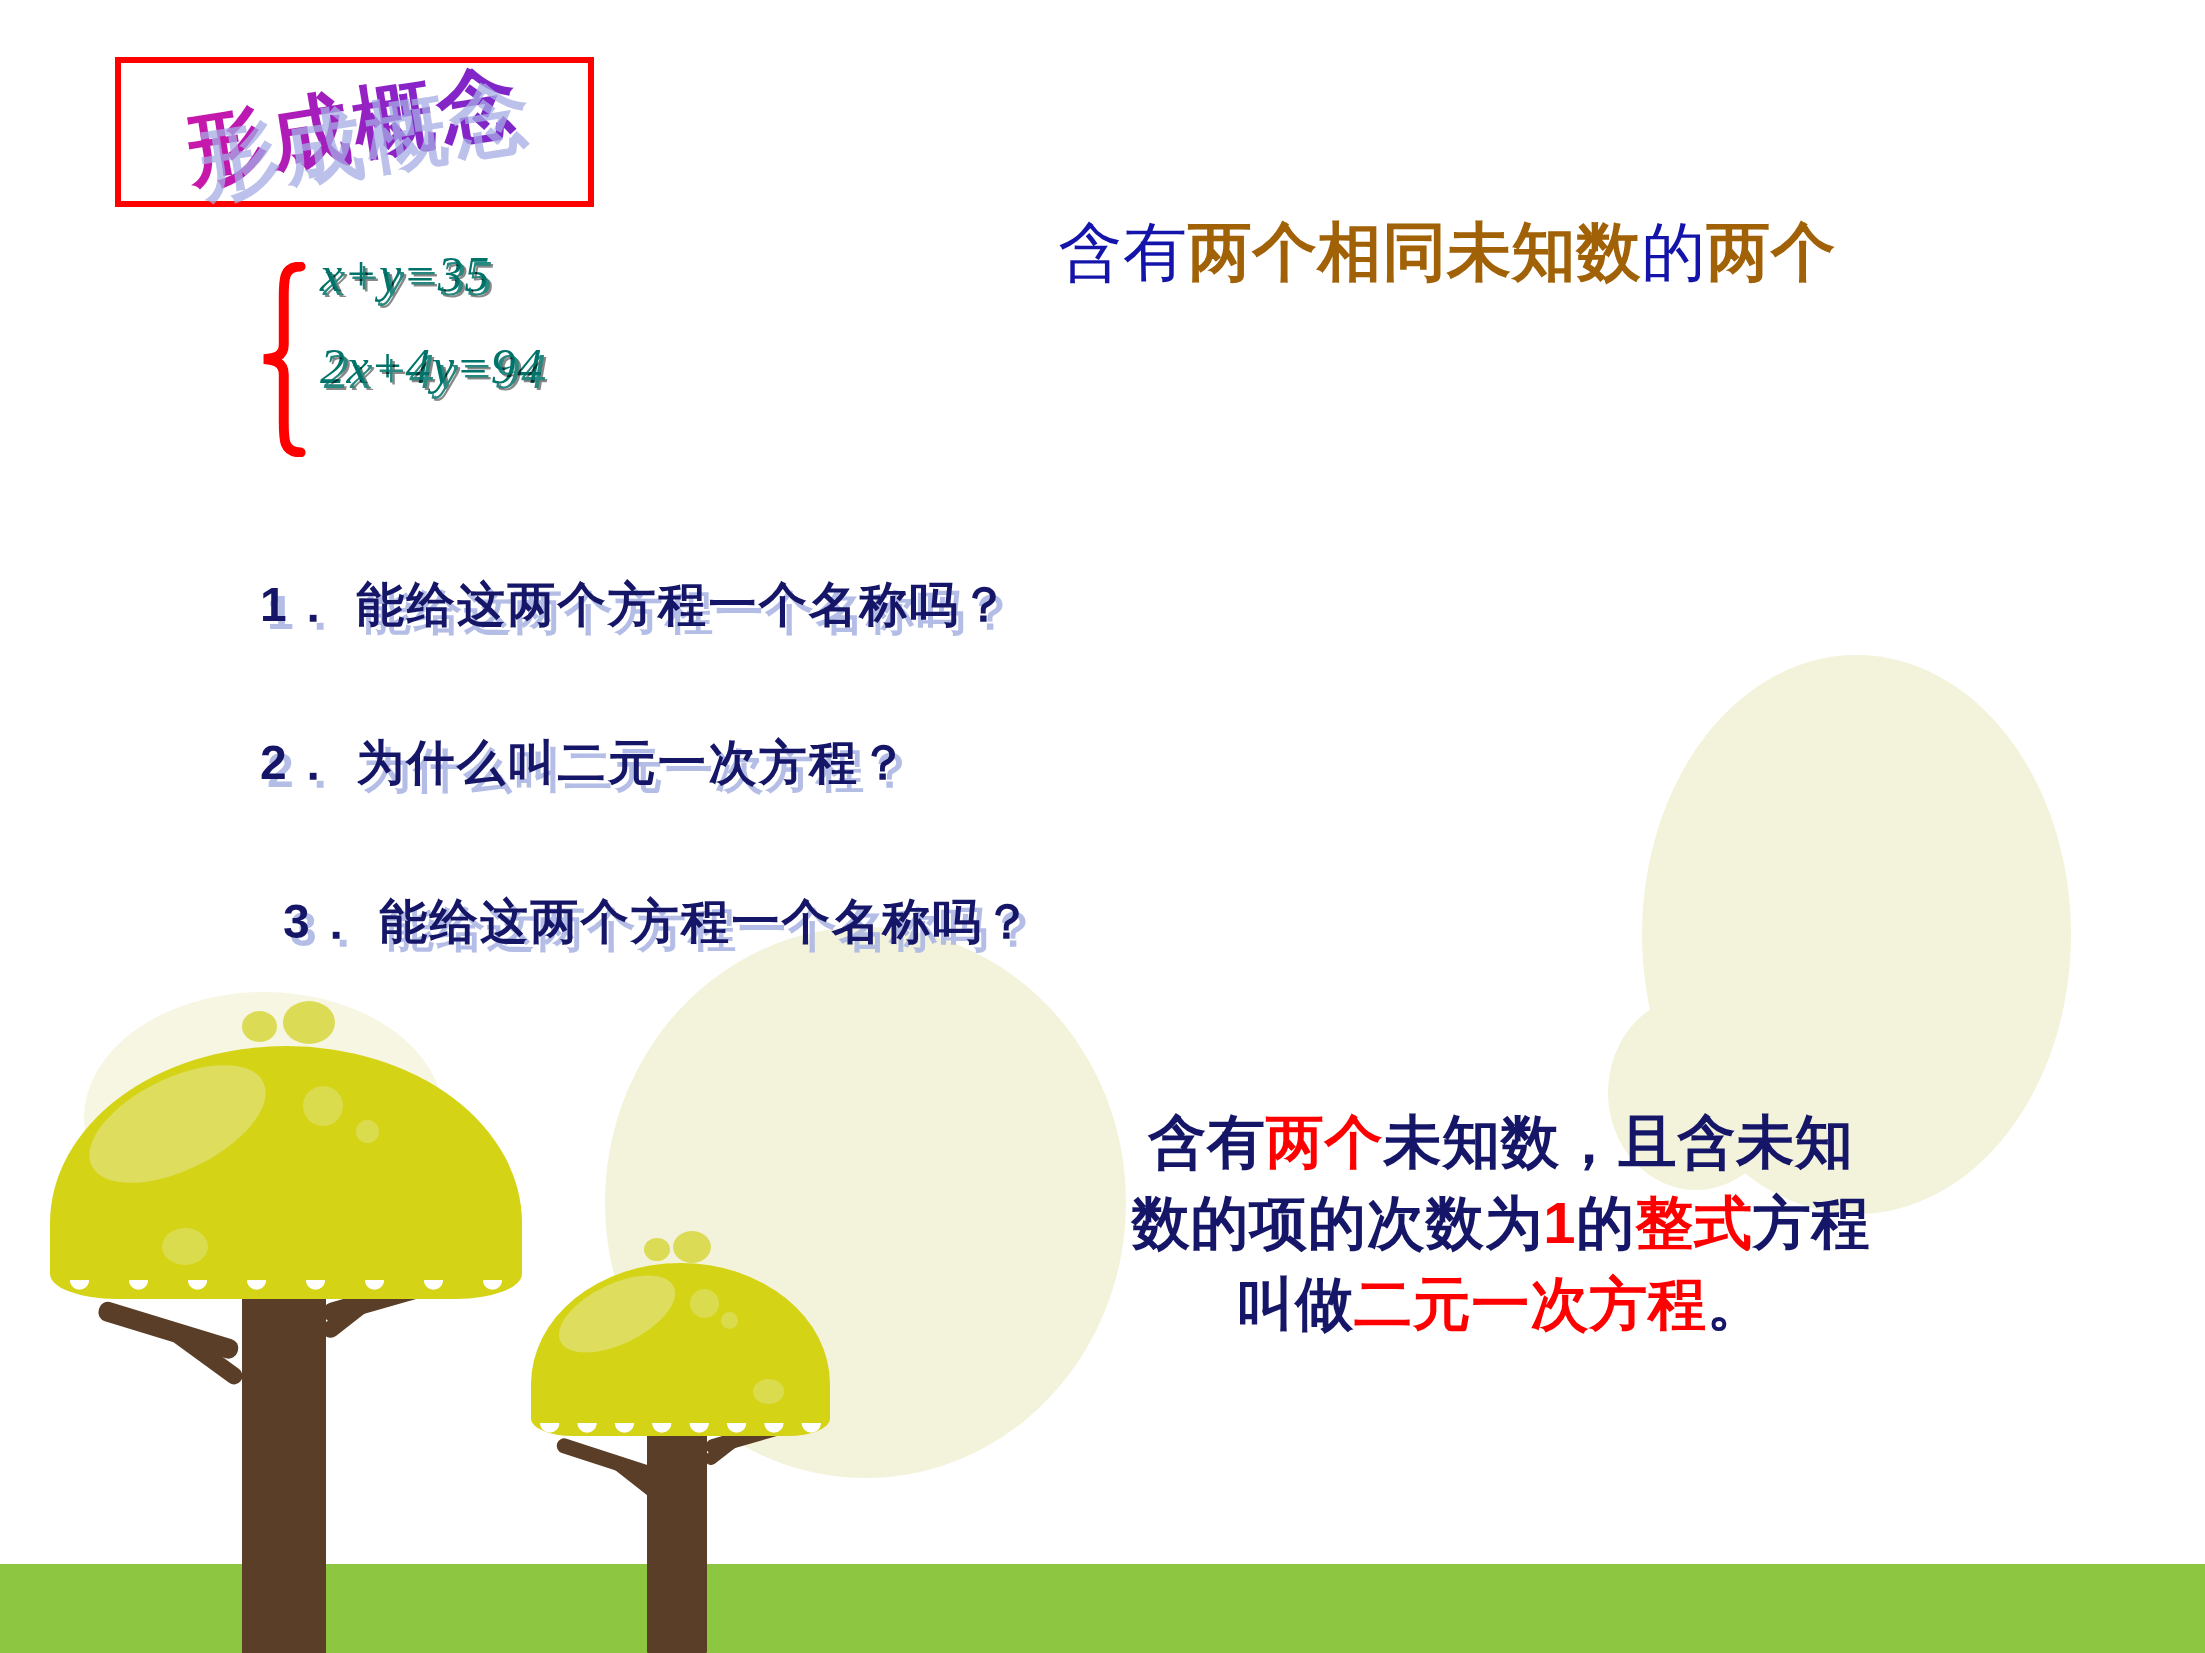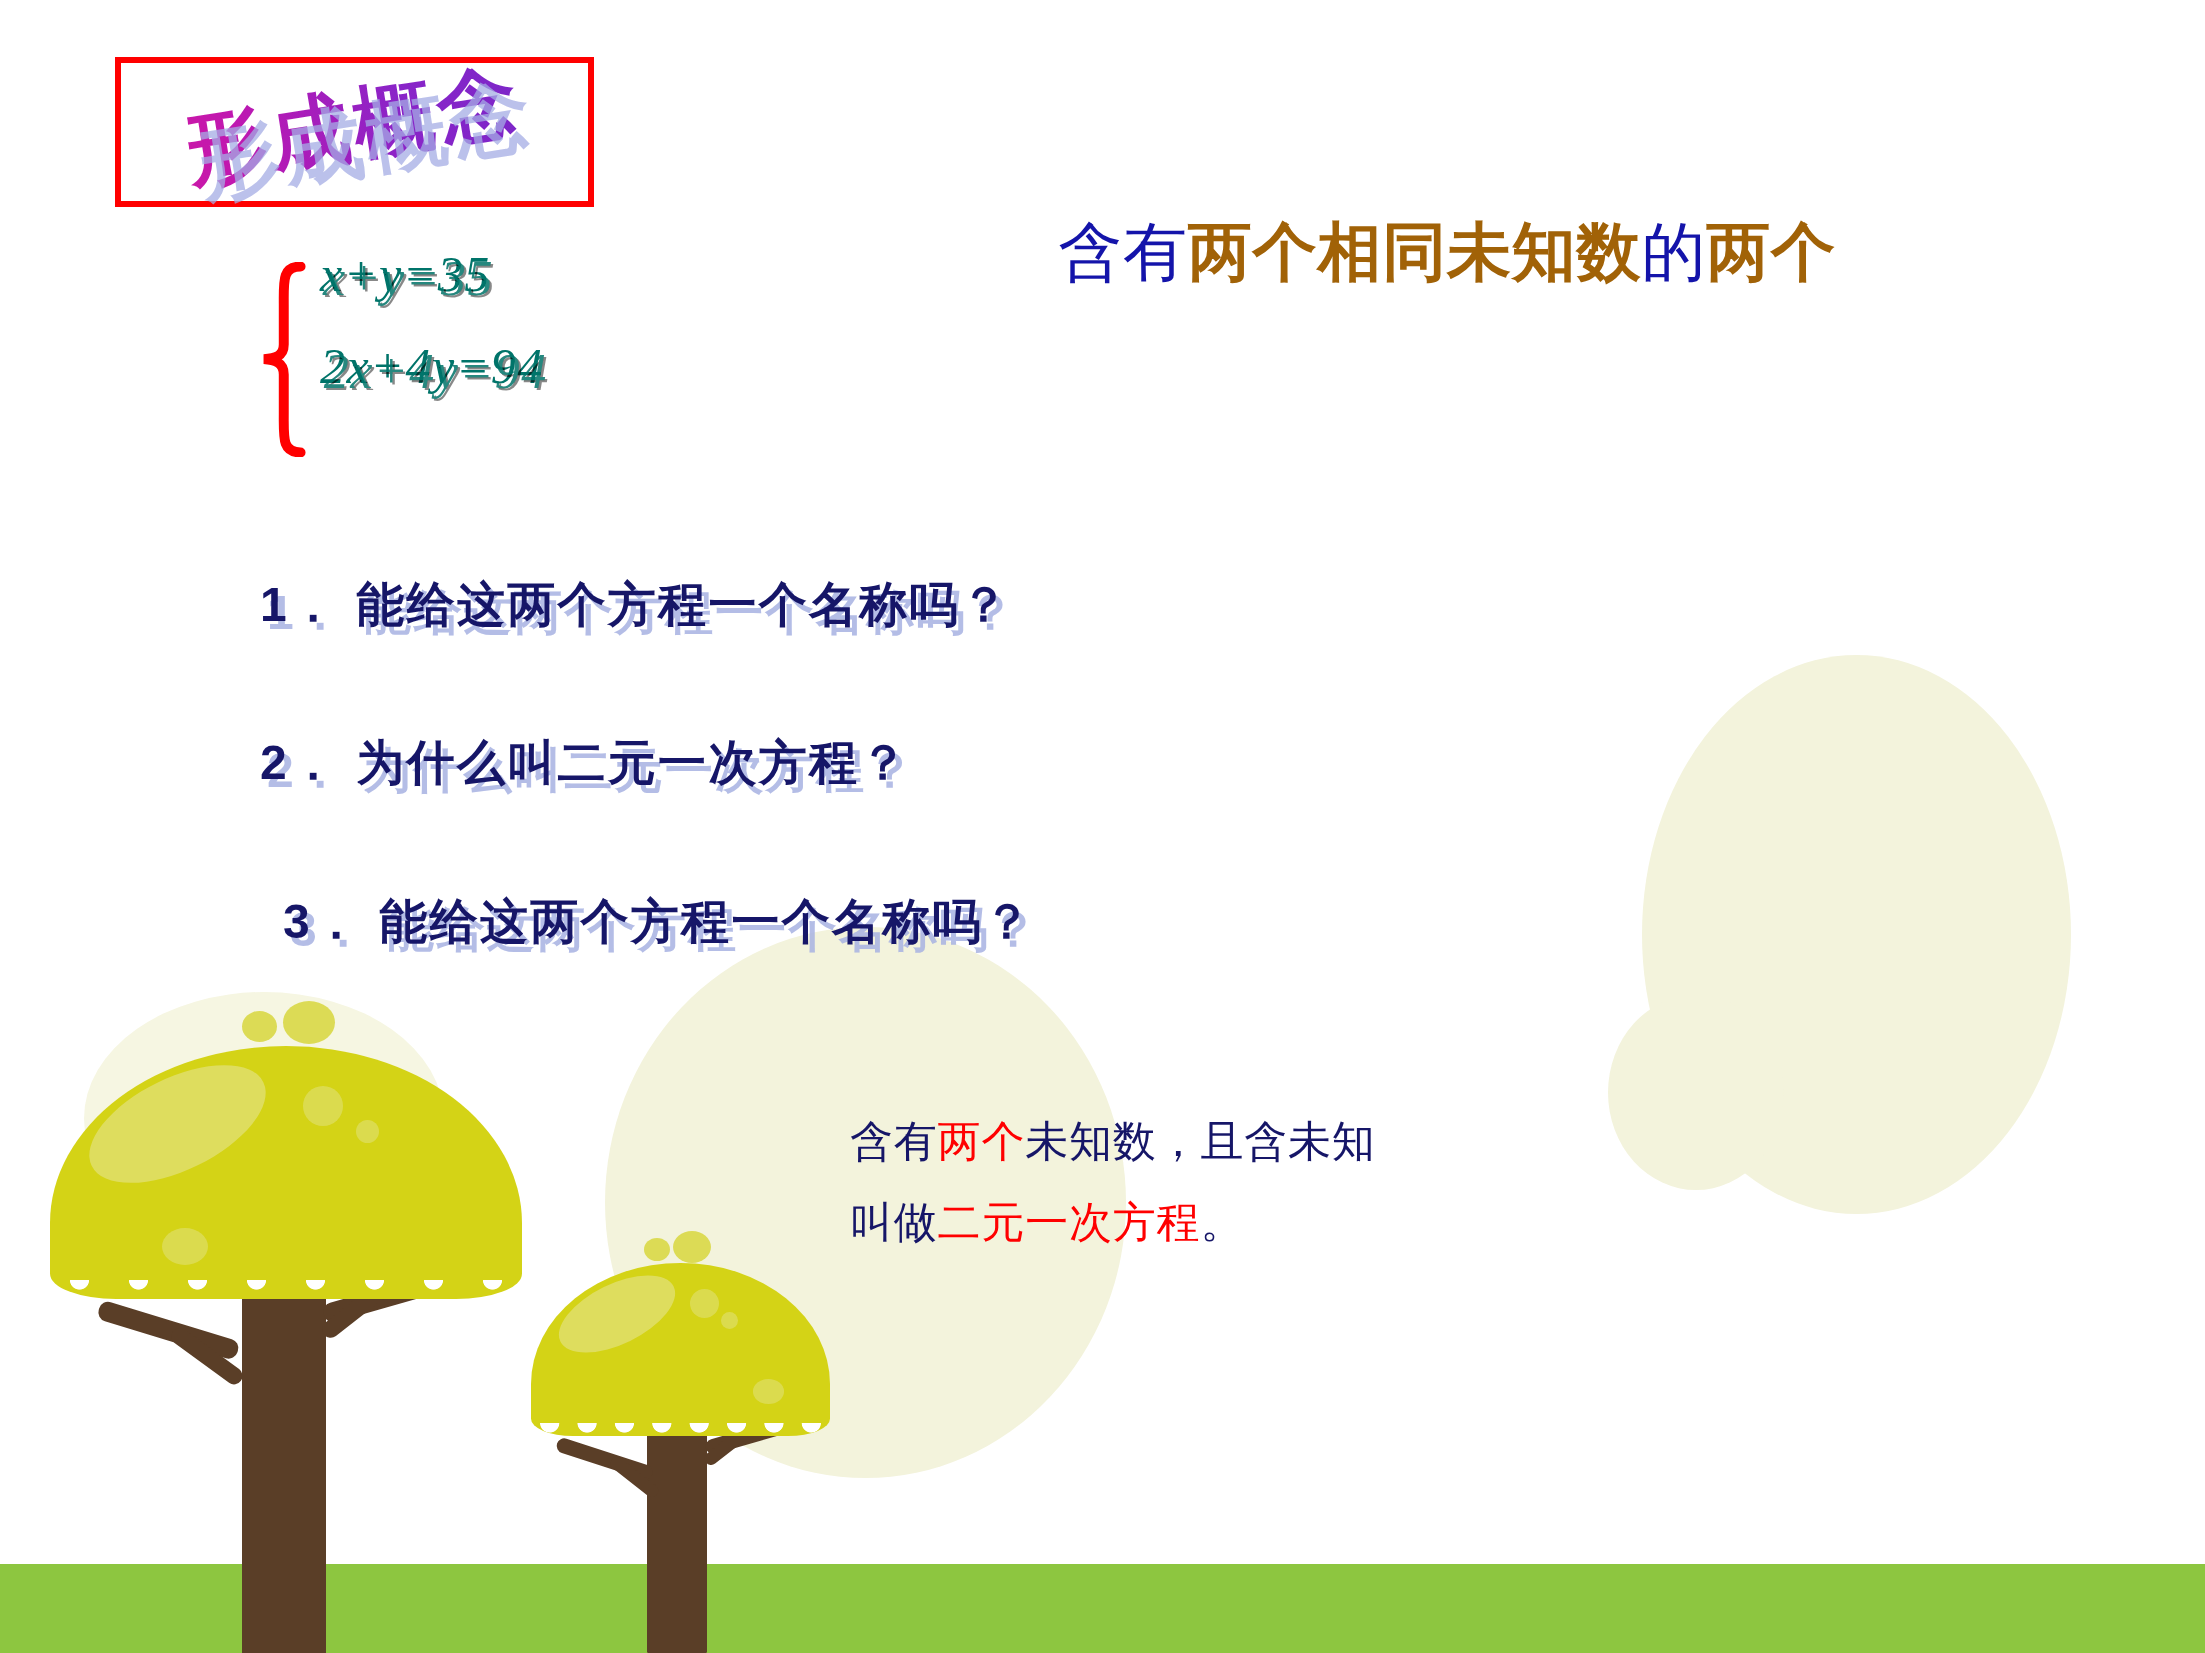--- a/index.html
+++ b/index.html
@@ -96,22 +96,23 @@
   }
   .q1{left:260px;top:573px;}
   .q2{left:260px;top:731px;}
   .q3{left:283px;top:890px;}
   .q .qnum{margin-right:17px;}
 
   
   .def-bottom{
     position:absolute;left:850px;top:1101px;width:1302px;z-index:6;
     font-family:"Liberation Sans",sans-serif;
-    font-weight:normal;font-size:43px;line-height:81px;letter-spacing:0.8px;
+    font-weight:bold;font-size:58px;line-height:81px;letter-spacing:0.8px;
     color:#161668;
+    text-align:center;
   }
   .def-bottom .line{position:relative;white-space:nowrap;}
   .def-bottom .red{color:#FF0000;}
 </style>
 </head>
 <body>
 
 <div class="slide">
 
   <div class="bg-ellipse e-big-right"></div>
@@ -184,17 +185,18 @@
   </div>
   <div class="q q2">
     <span class="qnum">2．</span><span>为什么叫二元一次方程？</span>
   </div>
   <div class="q q3">
     <span class="qnum">3．</span><span>能给这两个方程一个名称吗？</span>
   </div>
 
   <div class="def-bottom">
     <div class="line"><span>含有</span><span class="red">两个</span><span>未知数，且含未知</span></div>
+    <div class="line"><span>数的项的次数为</span><span class="red">1</span><span>的</span><span class="red">整式</span><span>方程</span></div>
     <div class="line"><span>叫做</span><span class="red">二元一次方程</span><span>。</span></div>
   </div>
 
 </div>
 
 
 </body></html>

